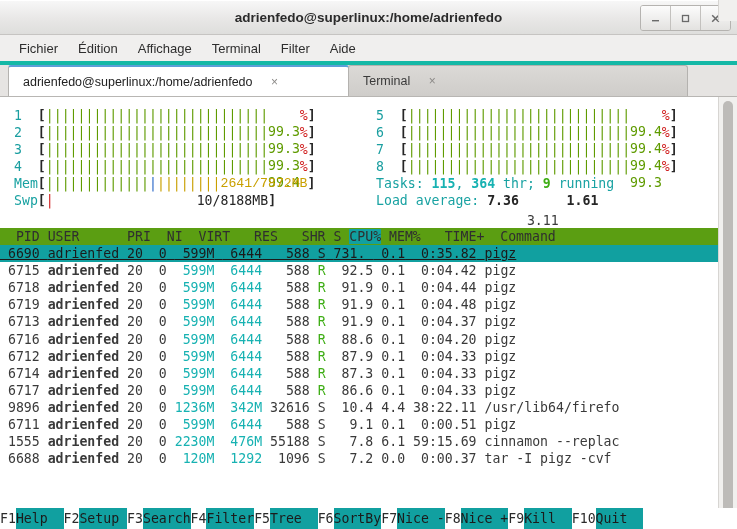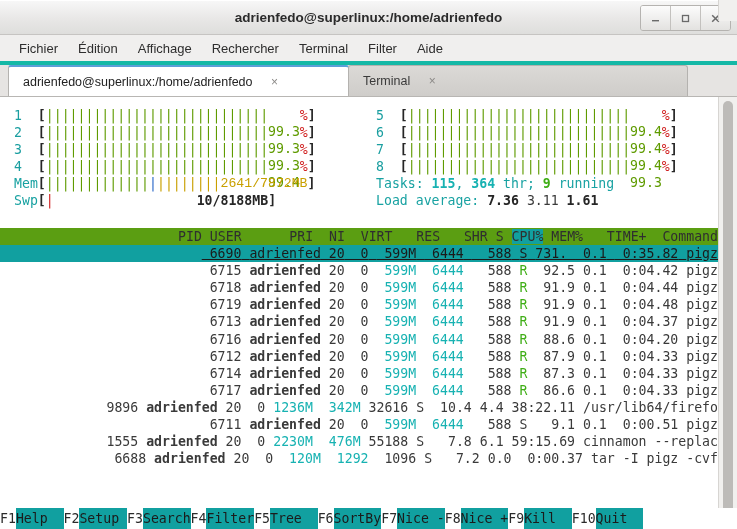--- a/index.html
+++ b/index.html
@@ -172,40 +172,39 @@
   .mlabel { color: #19a2a2; }
   .mlabel.cpu { color: #1a9ea0; }
   .brk { color: #262626; font-weight: bold; }
   .bar-g { color: #5f9b00; }
   .bar-y { color: #c9a000; }
   .bar-b { color: #2a68c8; }
   .bar-r { color: #d02020; }
   .pct-num { color: #5f9b00; margin-top: 31px; }
   .pct-sym { color: #d02020; }
   .memtext { color: #c9a000; font-family: Liberation Mono, monospace; }
-  .swptext { color: #262626; font-weight: bold; }
+  .swptext { color: #262626; font-weight: normal; }
 
   .infoline { color: #19a2a2; white-space: pre; height: 17.1px; display:flex; align-items:flex-start;}
   .num-cy { color: #17b2b2; font-weight: bold; }
   .num-gr { color: #3fae16; font-weight: bold; }
   .ld-b { color: #262626; font-weight: bold; }
-  .ld-n { color: #3a3a3a; }
+  .ld-n { color: #3a3a3a; margin-top: 20px; }
 
   
   .ptable {
     position: relative;
     margin-top: 5px;
   }
   .prow {
     height: 17.1px;
     white-space: pre;
     display: block;
     color: #3a3a3a;
     padding-left: 0px;
-    text-align: right;
   }
   .hdr {
     background: #5b9e12;
     color: #2f2f2f;
   }
   .hdr .sortcol { background: #11a0a0; }
   .selrow {
     background: #11a0a0;
     color: #1b1b1b;
     text-decoration: underline;
@@ -263,21 +262,20 @@
           <path d="M2.2 2.2 L8.8 8.8 M8.8 2.2 L2.2 8.8" stroke="#6a6a6a" stroke-width="1.5" fill="none"></path>
         </svg>
       </div>
     </div>
   </div>
 
   <div class="menubar">
     <div class="menuitem">Fichier</div>
     <div class="menuitem">Édition</div>
     <div class="menuitem">Affichage</div>
-    <div class="menuitem">Rechercher</div>
     <div class="menuitem">Terminal</div>
     <div class="menuitem">Filter</div>
     <div class="menuitem">Aide</div>
   </div>
 
   <div class="tabbar">
     <div class="tab tab-0 active">
       <span class="tab-label">adrienfedo@superlinux:/home/adrienfedo</span>
       <span class="tab-close">×</span>
     </div>

